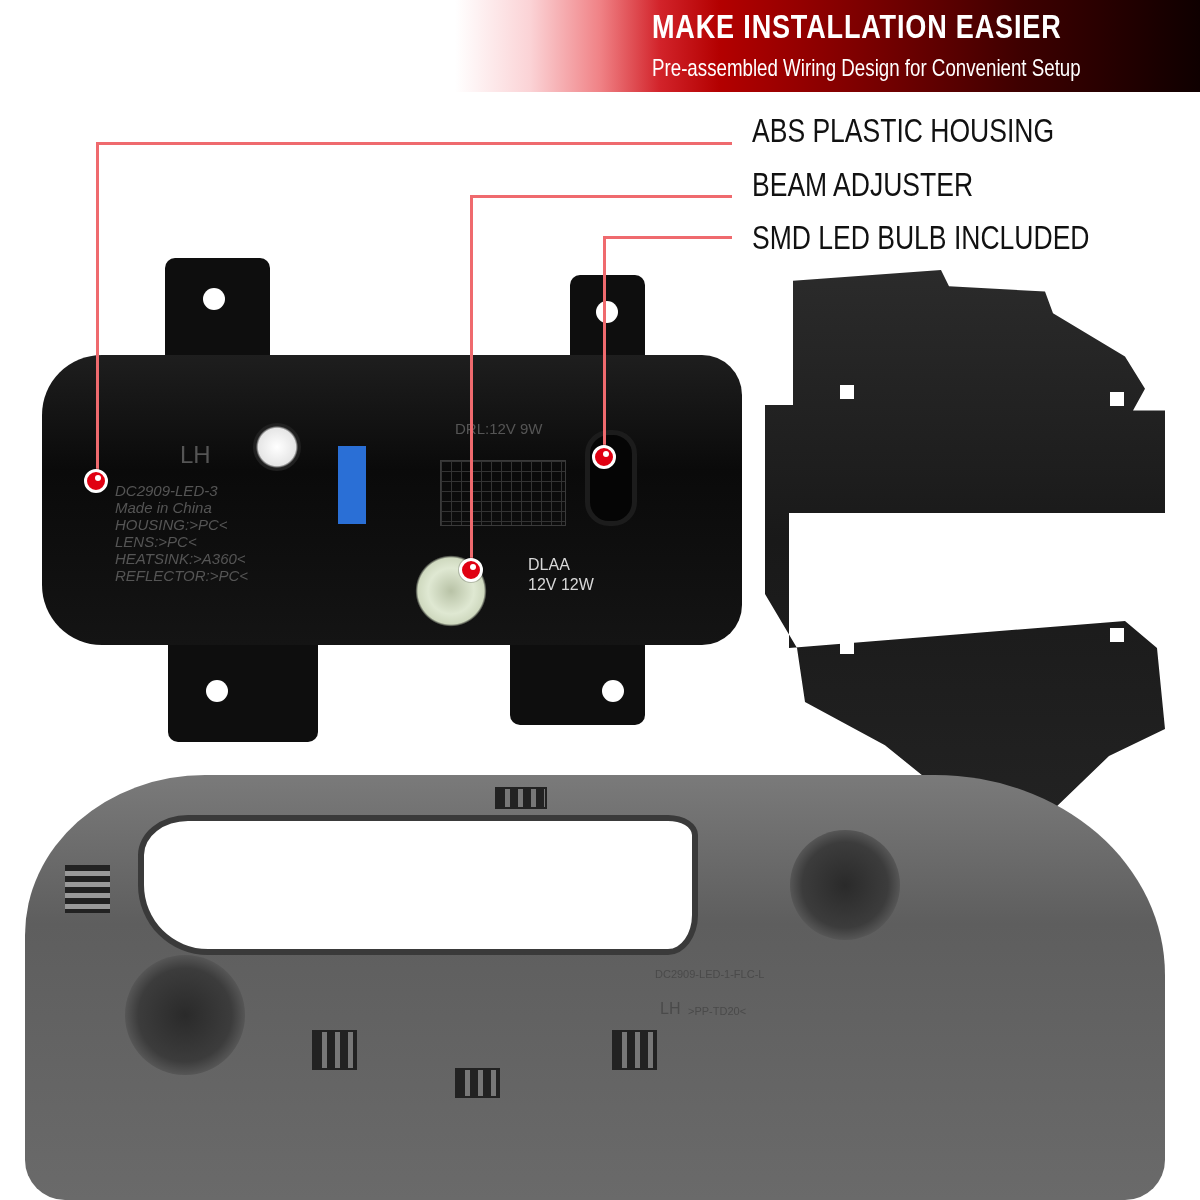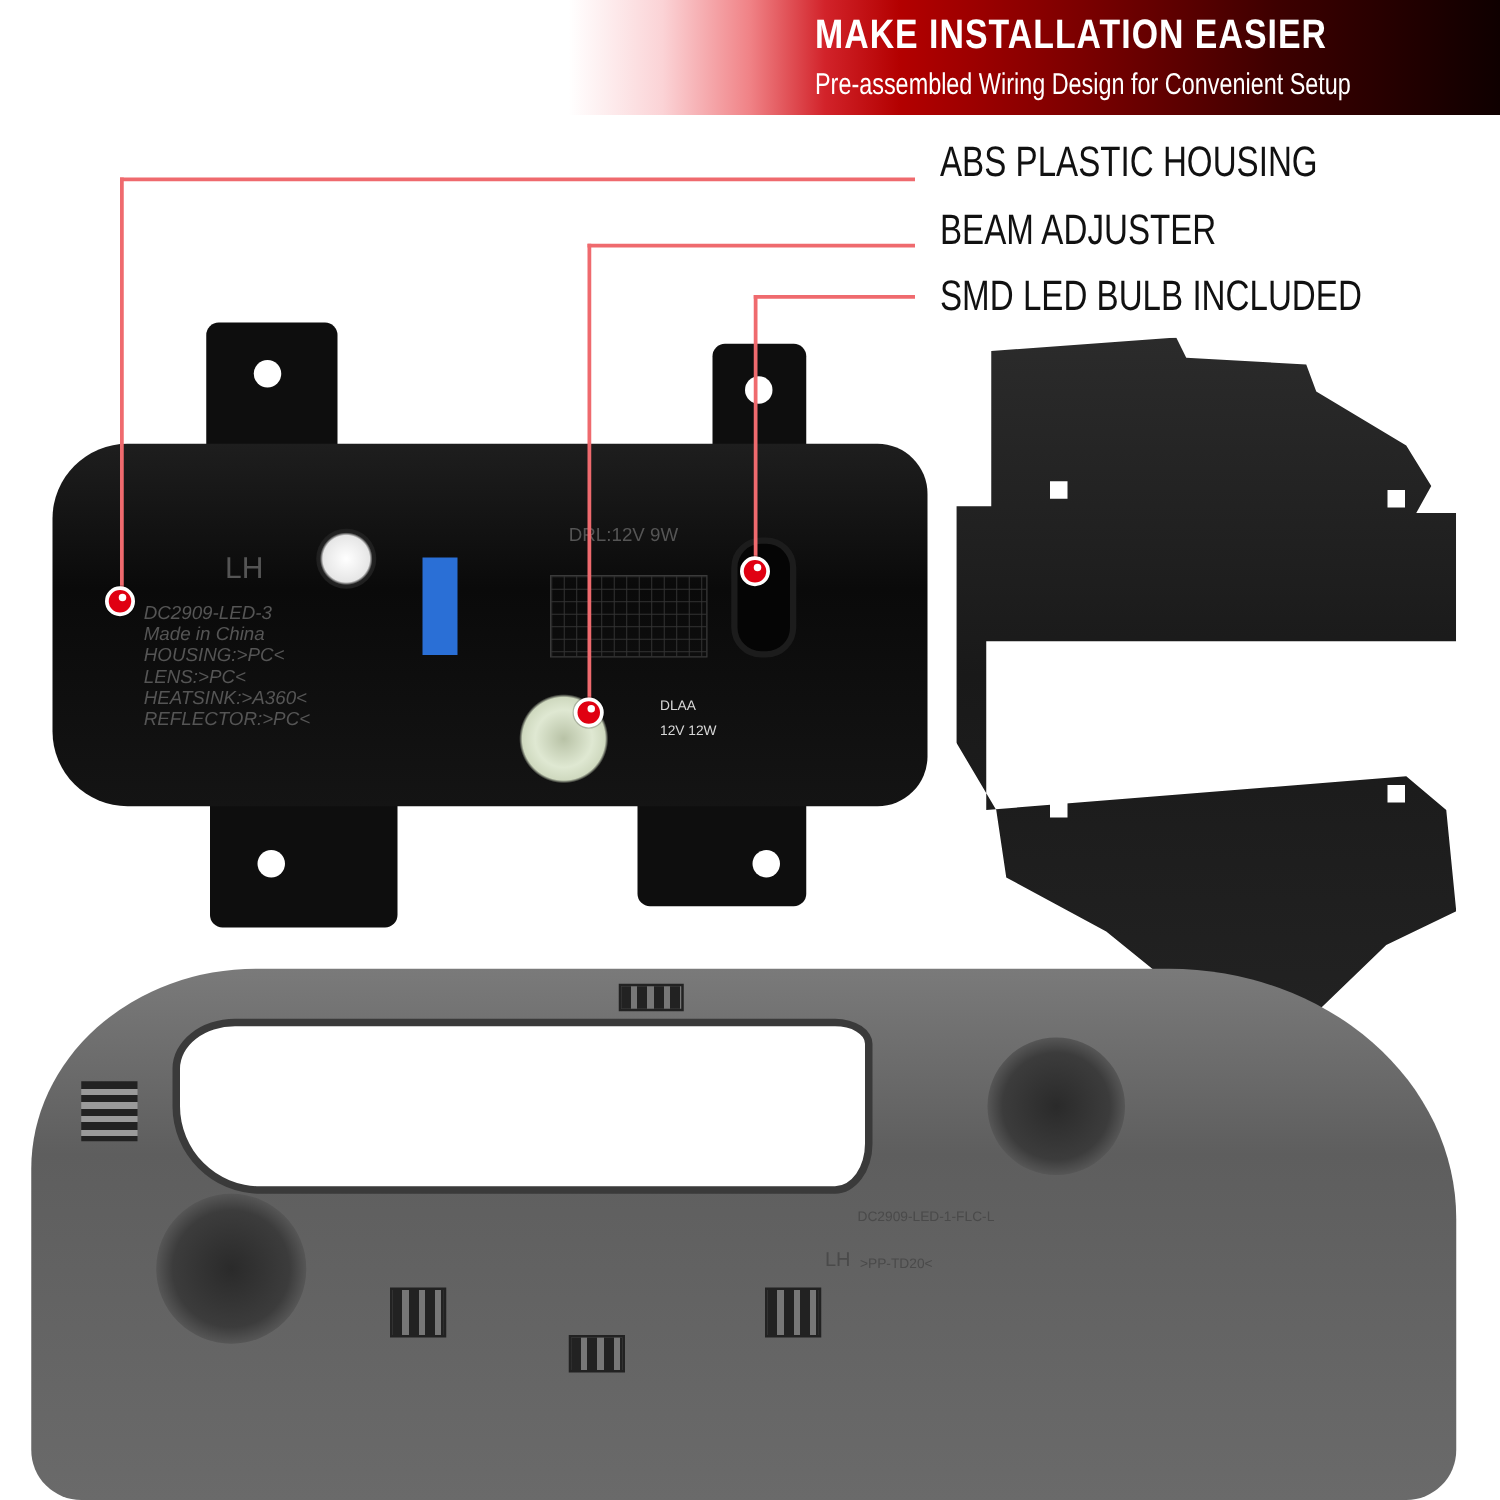--- a/index.html
+++ b/index.html
@@ -62,21 +62,21 @@
   }
   .connector {
     position: absolute; left: 585px; top: 430px; width: 52px; height: 96px;
     border-radius: 24px; border: 5px solid #1c1c1c; background: #050505;
   }
   .white-cap {
     position: absolute; left: 253px; top: 423px; width: 48px; height: 48px; border-radius: 50%;
     background: radial-gradient(circle, #ffffff 0%, #e6e6e6 55%, #222 62%, #111 100%);
   }
   .dlaa {
-    position: absolute; left: 528px; top: 555px; font-size: 11px; line-height: 20px;
+    position: absolute; left: 528px; top: 555px; font-size: 16px; line-height: 20px;
     color: #d8d8d8; white-space: pre;
   }
 
   .bracket {
     left: 765px; top: 270px; width: 400px; height: 540px;
     background: linear-gradient(180deg, #2b2b2b 0%, #191919 50%, #222 100%);
     clip-path: polygon(7% 2%, 44% 0%, 46% 3%, 70% 4%, 72% 8%, 90% 16%, 95% 22%, 92% 26%, 100% 26%, 100% 45%, 6% 45%, 6% 70%, 90% 65%, 98% 70%, 100% 85%, 86% 90%, 72% 100%, 50% 100%, 30% 88%, 10% 80%, 8% 70%, 0% 60%, 0% 25%, 7% 25%);
   }
   .bracket-sq { position: absolute; width: 14px; height: 14px; background: #ffffff; }
 
@@ -144,21 +144,21 @@
 
 <div class="part bezel"></div>
 <div class="bezel-window"></div>
 <div class="socket" style="left:125px;top:955px;width:120px;height:120px;"></div>
 <div class="socket" style="left:790px;top:830px;width:110px;height:110px;"></div>
 <div class="vent" style="left:65px;top:865px;width:45px;height:48px;"></div>
 <div class="clip" style="left:312px;top:1030px;width:45px;height:40px;"></div>
 <div class="clip" style="left:612px;top:1030px;width:45px;height:40px;"></div>
 <div class="clip" style="left:455px;top:1068px;width:45px;height:30px;"></div>
 <div class="clip" style="left:495px;top:787px;width:52px;height:22px;"></div>
-<div class="engrave" style="left:655px;top:966px;font-size:11px;color:#4a4a4a;margin-left:31px;">DC2909-LED-1-FLC-L</div>
+<div class="engrave" style="left:655px;top:966px;font-size:11px;color:#4a4a4a;">DC2909-LED-1-FLC-L</div>
 <div class="engrave" style="left:660px;top:1000px;font-size:16px;color:#4a4a4a;">LH</div>
 <div class="engrave" style="left:688px;top:1003px;font-size:11px;color:#4a4a4a;">&gt;PP-TD20&lt;</div>
 
 <div class="line" style="left:96px;top:142px;width:636px;height:3px;"></div>
 <div class="line" style="left:96px;top:142px;width:3px;height:335px;"></div>
 <div class="line" style="left:470px;top:195px;width:262px;height:3px;"></div>
 <div class="line" style="left:470px;top:195px;width:3px;height:372px;"></div>
 <div class="line" style="left:603px;top:236px;width:129px;height:3px;"></div>
 <div class="line" style="left:603px;top:236px;width:3px;height:218px;"></div>
 

